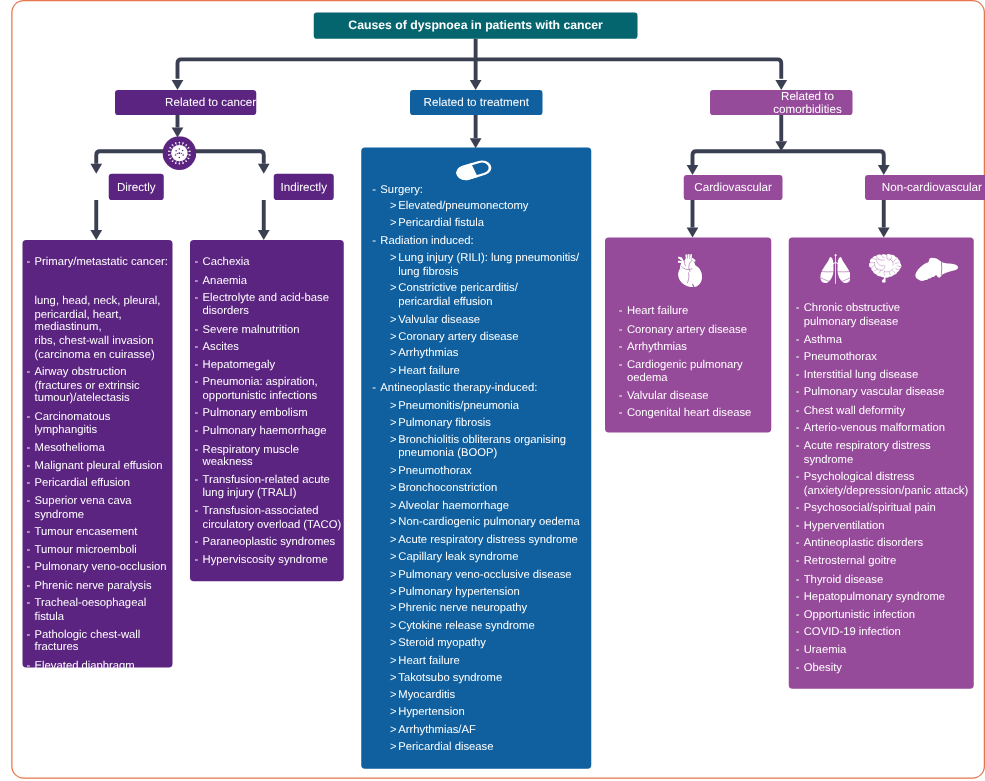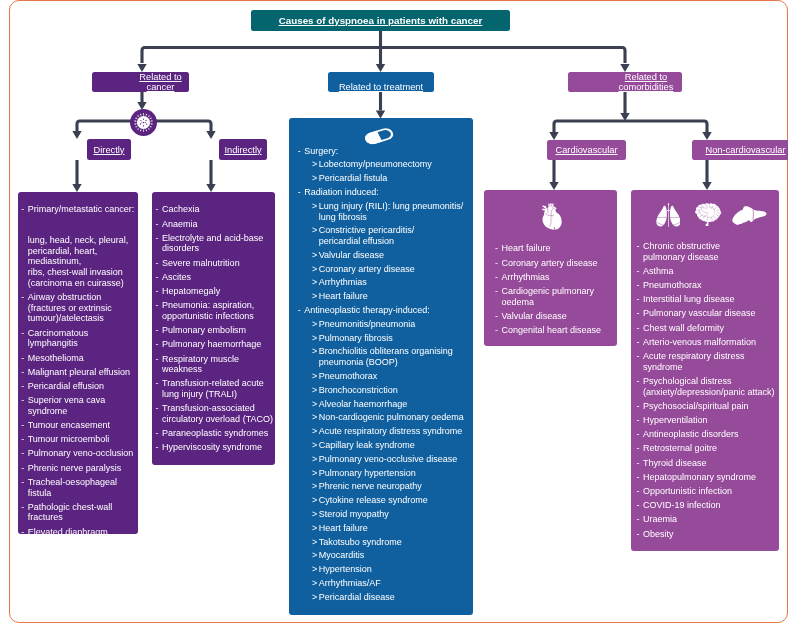--- a/index.html
+++ b/index.html
@@ -1,24 +1,24 @@
 <!DOCTYPE html>
 <html><head>
 <meta charset="utf-8">
 <style>
 
   html,body{margin:0;padding:0;}
   body{width:788px;height:625px;background:#fff;font-family:"Liberation Sans",sans-serif;overflow:hidden;}
   #page{position:absolute;left:0;top:0;width:788px;height:625px;background:#fff;}
   .frame{position:absolute;left:9px;top:0px;width:779px;height:623.3px;border:1.3px solid #e8764c;border-radius:10px;box-sizing:border-box;}
-  .box{position:absolute;box-sizing:border-box;color:#fff;text-decoration:underline;}
+  .box{position:absolute;box-sizing:border-box;color:#fff;}
   .pill{border-radius:2.5px;display:flex;align-items:center;justify-content:center;text-align:center;}
   .title-box{background:#04656e;font-weight:bold;font-size:9.8px;}
   .bg-purple{background:#5b2480;}
-  .bg-blue{background:#10609f;align-items:flex-end;}
+  .bg-blue{background:#10609f;}
   .bg-mauve{background:#964a9a;}
   .lv2{font-size:9.3px;}
   .lv3{font-size:9.3px;margin-left:31px;}
   .cardbox{position:absolute;border-radius:3px;box-sizing:border-box;color:#fff;}
   ul.items{list-style:none;margin:0;padding:0;}
   li.item{position:relative;font-size:9px;line-height:10.7px;color:#fff;padding-left:6.5px;margin-bottom:3.5px;white-space:nowrap;}
   li.item>.dash{position:absolute;left:0;top:0;}
   li.item>.sub{display:block;}
   li.item>.sub.gap{margin-top:20px;}
   .tlist li.item{line-height:10.7px;margin-bottom:3.1px;}
@@ -54,21 +54,21 @@
       <path d="M549.3,132.0 L558.7,132.0 L554,140 Z" fill="#3a3f51"></path>
       <path d="M702.3,132.0 L711.7,132.0 L707,140 Z" fill="#3a3f51"></path>
       <path d="M554,160 L554,182" fill="none" stroke="#3a3f51" stroke-width="3.1"></path>
       <path d="M549.3,182.0 L558.7,182.0 L554,190 Z" fill="#3a3f51"></path>
       <path d="M707,160 L707,182" fill="none" stroke="#3a3f51" stroke-width="3.1"></path>
       <path d="M702.3,182.0 L711.7,182.0 L707,190 Z" fill="#3a3f51"></path>
     </svg>
 <div class="box pill title-box" style="left:251px;top:10px;width:259px;height:21px;">
       <span>Causes of dyspnoea in patients with cancer</span>
     </div>
-<div class="box pill bg-purple lv2" style="left:92px;top:72px;width:97px;height:20px;padding-left:40px;">
+<div class="box pill bg-purple lv2" style="left:92px;top:72px;width:113px;height:20px;padding-left:40px;">
       <span>Related to cancer</span>
     </div>
 <div class="box pill bg-blue lv2" style="left:328px;top:72px;width:106px;height:20px;">
       <span>Related to treatment</span>
     </div>
 <div class="box pill bg-mauve lv2" style="left:568px;top:72px;width:114px;height:20px;padding-left:42px;">
       <span>Related to comorbidities</span>
     </div>
 <div style="position:absolute;left:130px;top:109px;width:27px;height:27px;z-index:3;line-height:0;"><svg viewBox="0 0 48 48" width="27" height="27">
         <circle cx="24" cy="24" r="24" fill="#5b2480"></circle>
@@ -167,21 +167,21 @@
         <li class="item"><span class="dash">-</span><span>Respiratory muscle</span><span class="sub">weakness</span></li>
         <li class="item"><span class="dash">-</span><span>Transfusion-related acute</span><span class="sub">lung injury (TRALI)</span></li>
         <li class="item"><span class="dash">-</span><span>Transfusion-associated</span><span class="sub">circulatory overload (TACO)</span></li>
         <li class="item"><span class="dash">-</span><span>Paraneoplastic syndromes</span></li>
         <li class="item"><span class="dash">-</span><span>Hyperviscosity syndrome</span></li>
       </ul>
 </div>
 <div class="cardbox bg-blue" style="left:289px;top:118px;width:184px;height:497px;padding:27.7px 2px 6px 8.8px;">
 <ul class="items tlist">
         <li class="item"><span class="dash">-</span><span>Surgery:</span></li>
-        <li class="item l2"><span class="dash">&gt;</span><span>Lobectomy/pneumonectomy</span></li>
+        <li class="item l2"><span class="dash">&gt;</span><span>Elevated/pneumonectomy</span></li>
         <li class="item l2"><span class="dash">&gt;</span><span>Pericardial fistula</span></li>
         <li class="item"><span class="dash">-</span><span>Radiation induced:</span></li>
         <li class="item l2"><span class="dash">&gt;</span><span>Lung injury (RILI): lung pneumonitis/</span><span class="sub">lung fibrosis</span></li>
         <li class="item l2"><span class="dash">&gt;</span><span>Constrictive pericarditis/</span><span class="sub">pericardial effusion</span></li>
         <li class="item l2"><span class="dash">&gt;</span><span>Valvular disease</span></li>
         <li class="item l2"><span class="dash">&gt;</span><span>Coronary artery disease</span></li>
         <li class="item l2"><span class="dash">&gt;</span><span>Arrhythmias</span></li>
         <li class="item l2"><span class="dash">&gt;</span><span>Heart failure</span></li>
         <li class="item"><span class="dash">-</span><span>Antineoplastic therapy-induced:</span></li>
         <li class="item l2"><span class="dash">&gt;</span><span>Pneumonitis/pneumonia</span></li>

